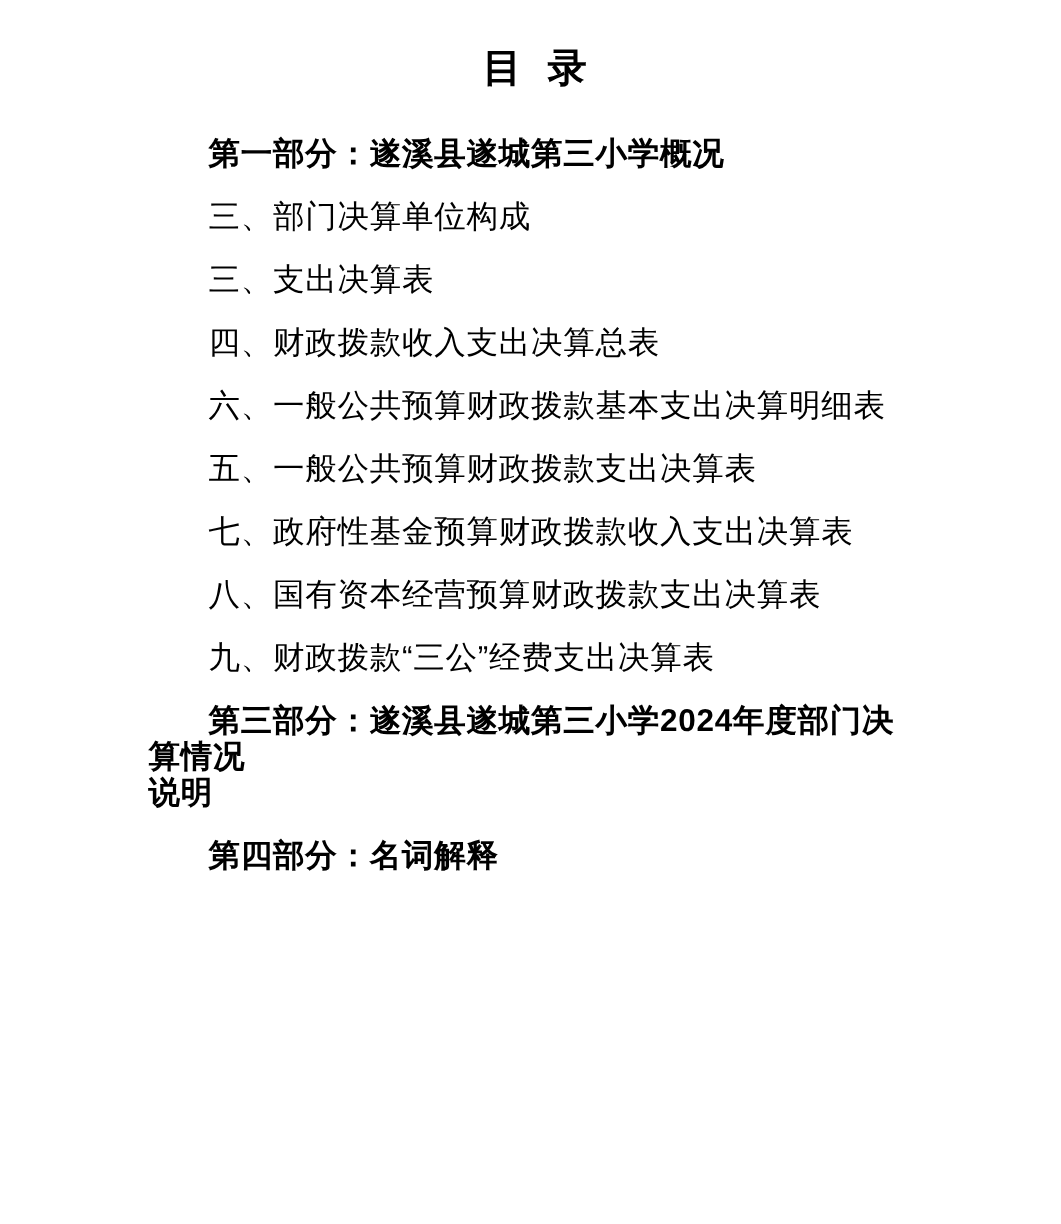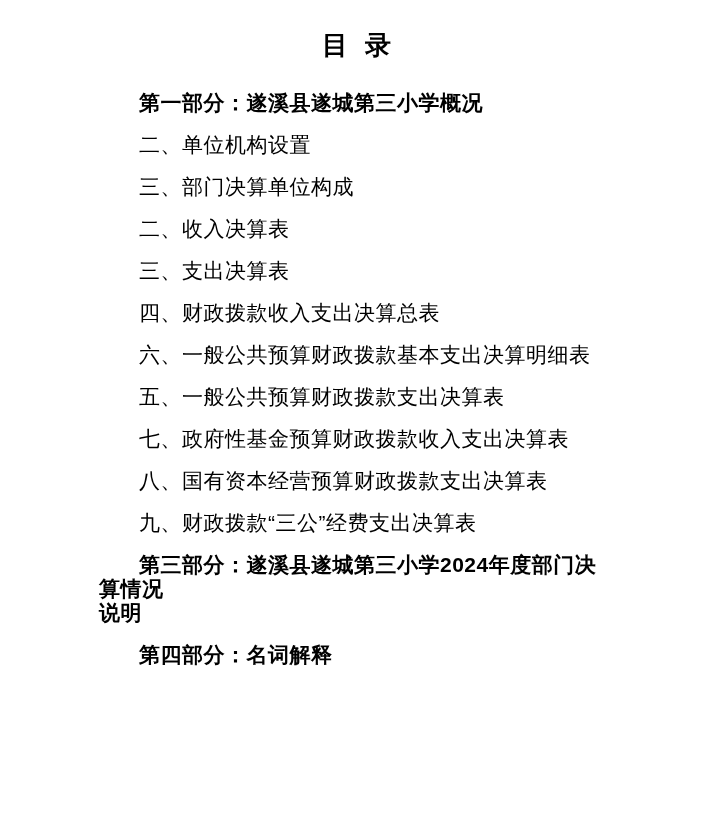--- a/index.html
+++ b/index.html
@@ -48,27 +48,25 @@
 </head>
 <body>
 
 <div class="page">
 
   <h1 class="doc-title">目 录</h1>
 
   <p class="entry heading">第一部分：遂溪县遂城第三小学概况</p>
 
 
-  <p class="entry">二、单位机构设置</p>
 
   <p class="entry">三、部门决算单位构成</p>
 
 
 
-  <p class="entry">二、收入决算表</p>
 
   <p class="entry">三、支出决算表</p>
 
   <p class="entry">四、财政拨款收入支出决算总表</p>
 
   <p class="entry">六、一般公共预算财政拨款基本支出决算明细表</p>
 
   <p class="entry">五、一般公共预算财政拨款支出决算表</p>
 
   <p class="entry">七、政府性基金预算财政拨款收入支出决算表</p>

